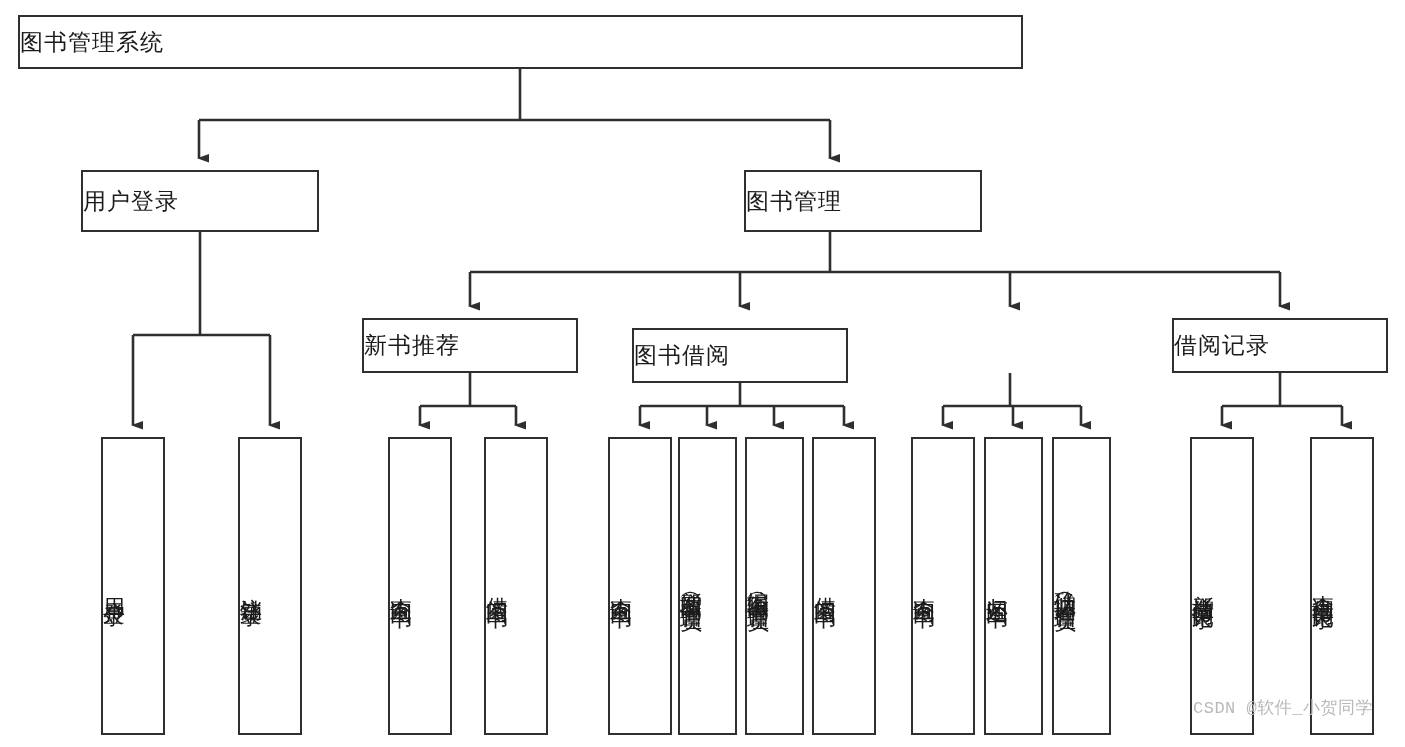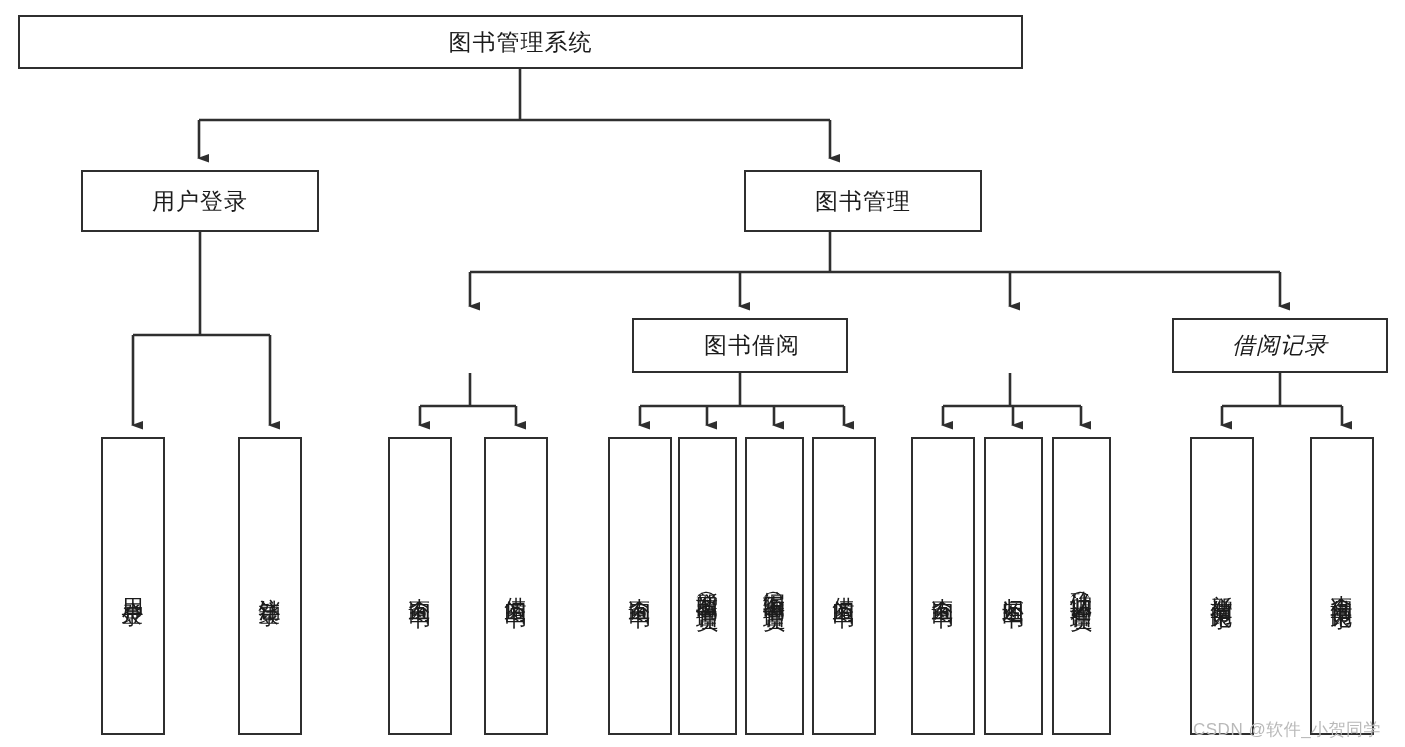--- a/index.html
+++ b/index.html
@@ -25,21 +25,20 @@
     height: 747px;
     pointer-events: none;
   }
   .node {
     position: absolute;
     box-sizing: border-box;
     background: #ffffff;
     border: 2px solid #2f2f2f;
     display: flex;
     align-items: center;
-    justify-content: center;
     color: #1b1b1b;
   }
   .node.horiz {
     font-size: 23px;
     letter-spacing: 1px;
   }
   .node.leaf {
     font-size: 22px;
   }
   .leaf-text {
@@ -117,24 +116,27 @@
     <span>图书管理系统</span>
   </div>
 
   <div class="node horiz" style="left:81px; top:170px; width:238px; height:62px;">
     <span>用户登录</span>
   </div>
   <div class="node horiz" style="left:711px; top:170px; width:238px; height:62px;margin-left:33px;">
     <span>图书管理</span>
   </div>
 
-  <div class="node horiz" style="left:632px; top:318px; width:216px; height:55px;padding-left:24px;">
+  <div class="node horiz" style="left:362px; top:318px; width:216px; height:55px;">
+    <span>新书推荐</span>
+  </div>
+  <div class="node horiz" style="left:632px; top:328px; width:216px; height:55px;">
     <span>图书借阅</span>
   </div>
-  <div class="node horiz" style="left:1172px; top:318px; width:216px; height:55px;font-style:italic;">
+  <div class="node horiz" style="left:1172px; top:318px; width:216px; height:55px;">
     <span>借阅记录</span>
   </div>
 
   <div class="node leaf" style="left:101px; top:437px; width:64px; height:298px;">
     <span class="leaf-text">用户登录</span>
   </div>
   <div class="node leaf" style="left:238px; top:437px; width:64px; height:298px;">
     <span class="leaf-text">注销登录</span>
   </div>
 
@@ -168,15 +170,15 @@
     <span class="leaf-text">确认归还（管理员）</span>
   </div>
 
   <div class="node leaf" style="left:1190px; top:437px; width:64px; height:298px;">
     <span class="leaf-text">新增借阅记录</span>
   </div>
   <div class="node leaf" style="left:1310px; top:437px; width:64px; height:298px;">
     <span class="leaf-text">查询借阅记录</span>
   </div>
 
-  <div class="watermark" style="left:1193px; top:718px;">CSDN @软件_小贺同学</div>
+  <div class="watermark" style="left:1193px; top:696px;font-family:Liberation Mono, monospace;">CSDN @软件_小贺同学</div>
 
 </div>
 
 </body></html>

